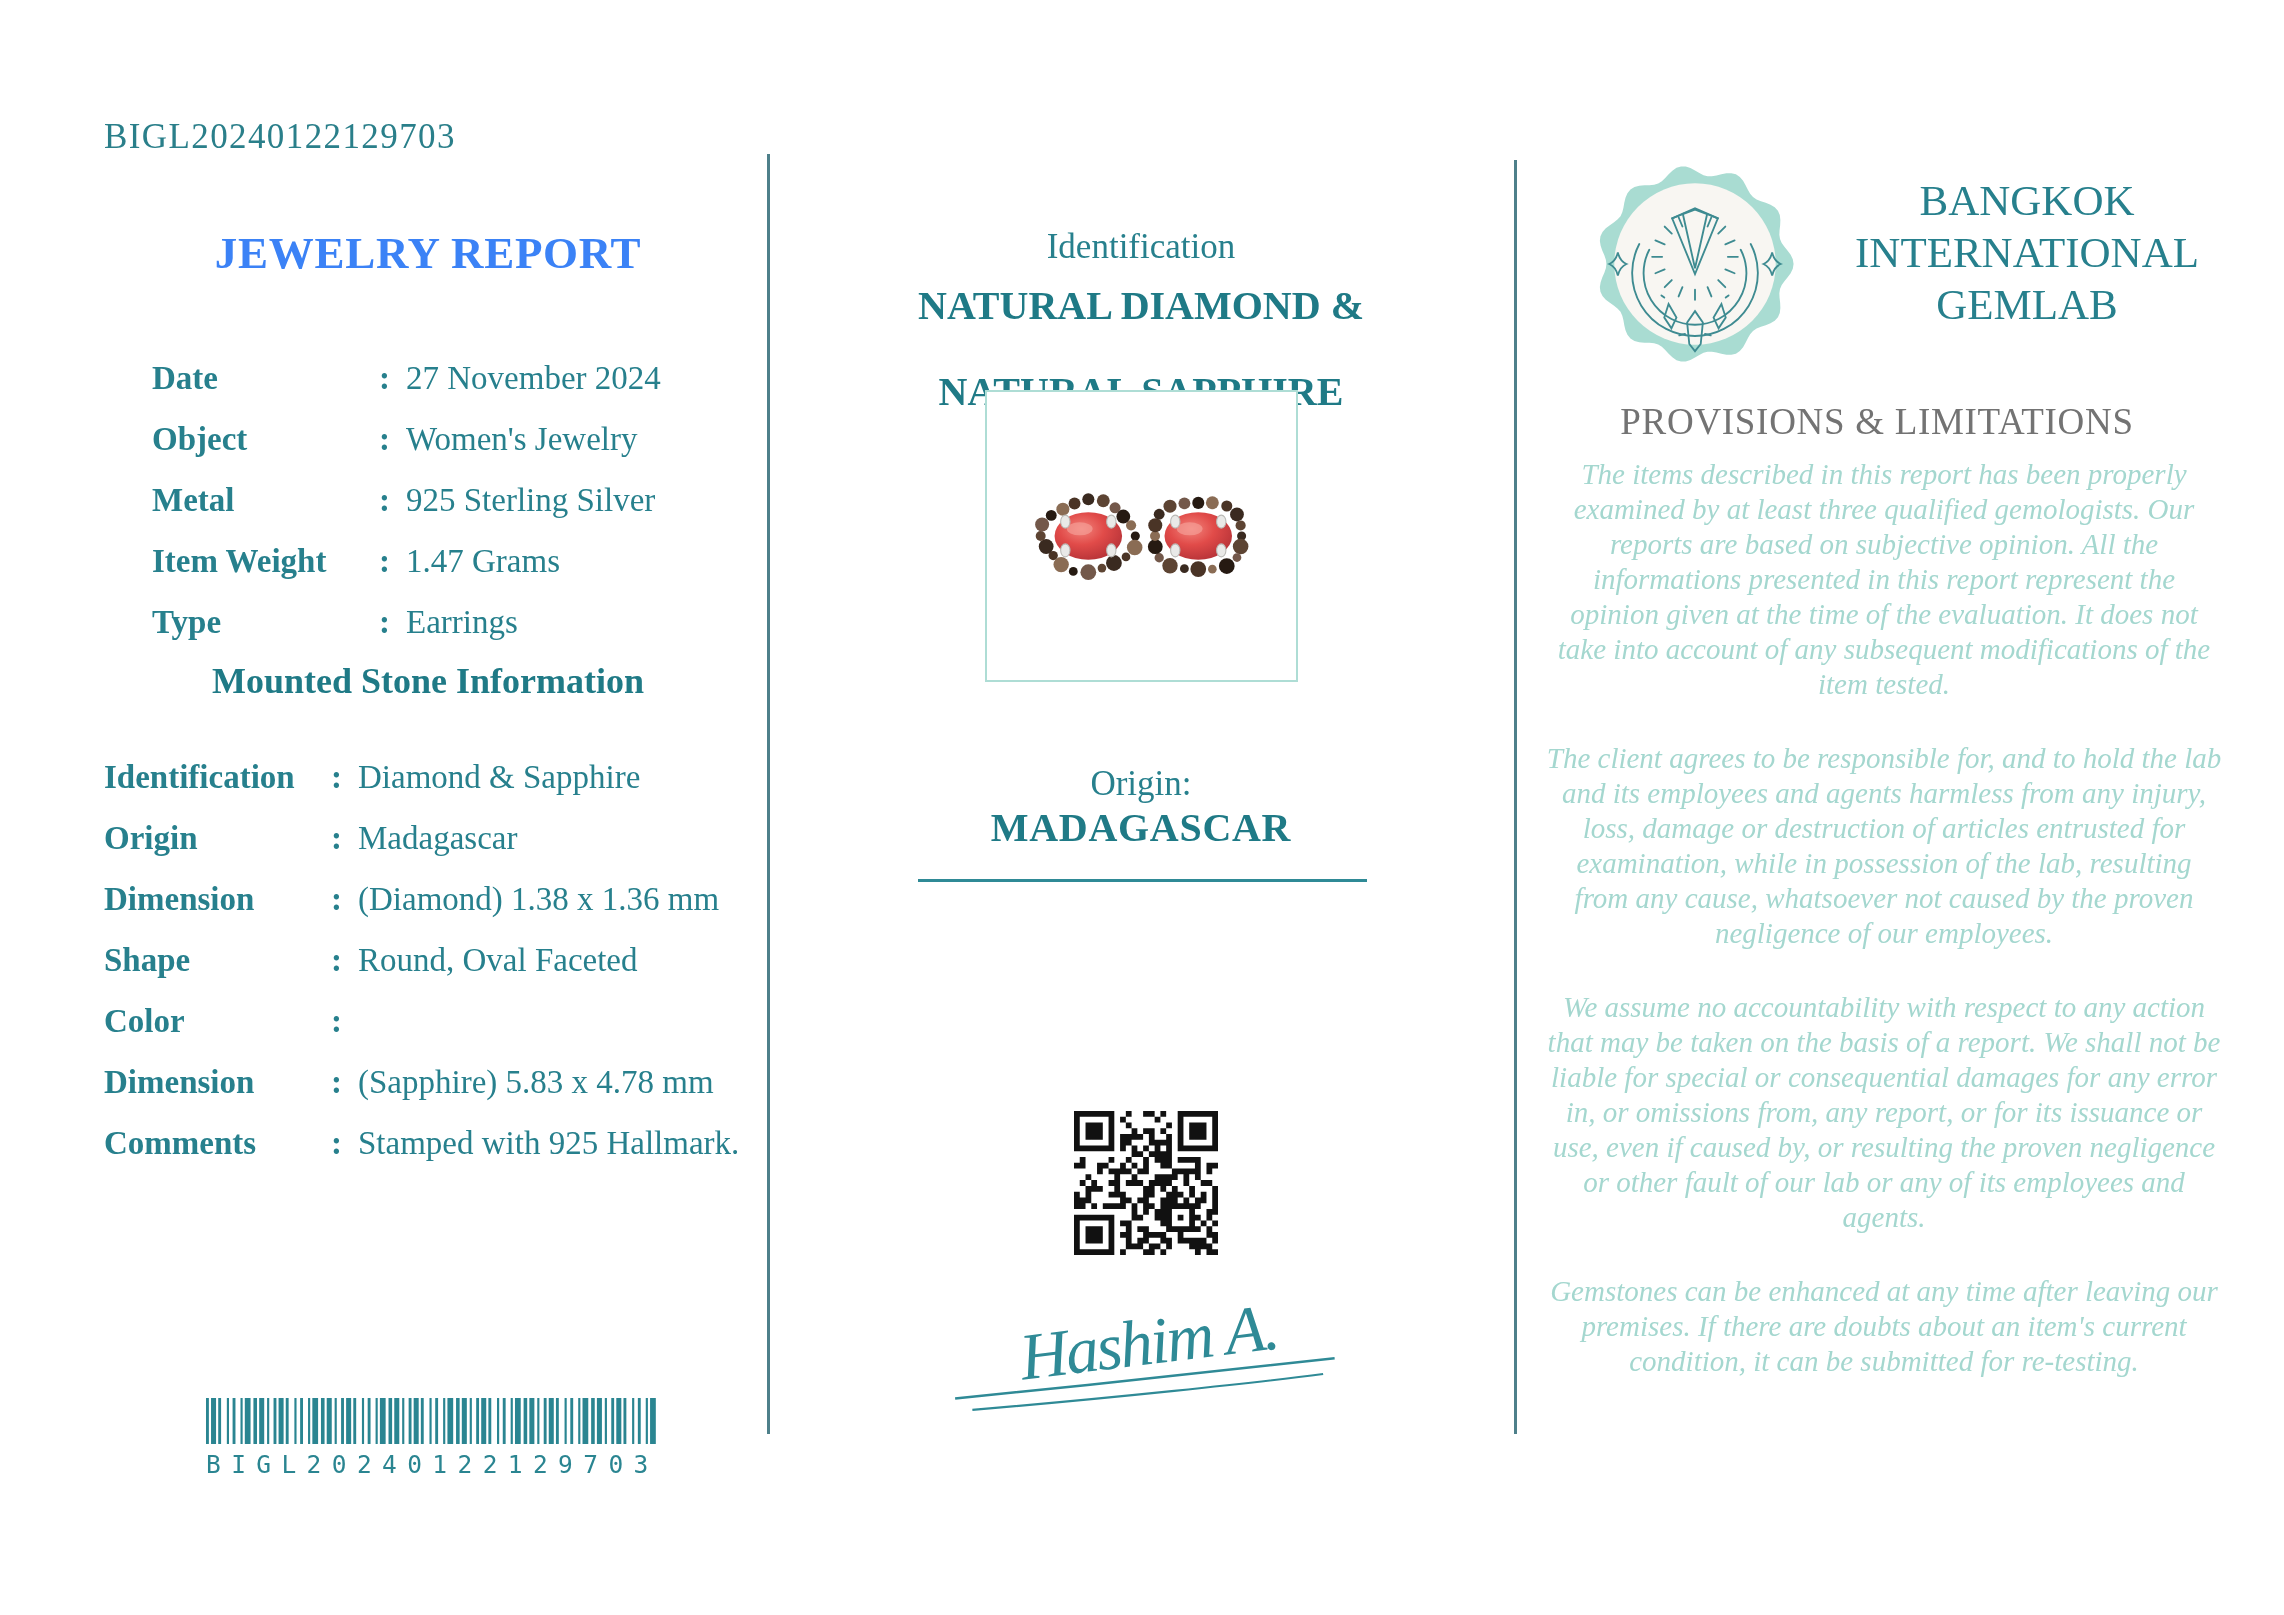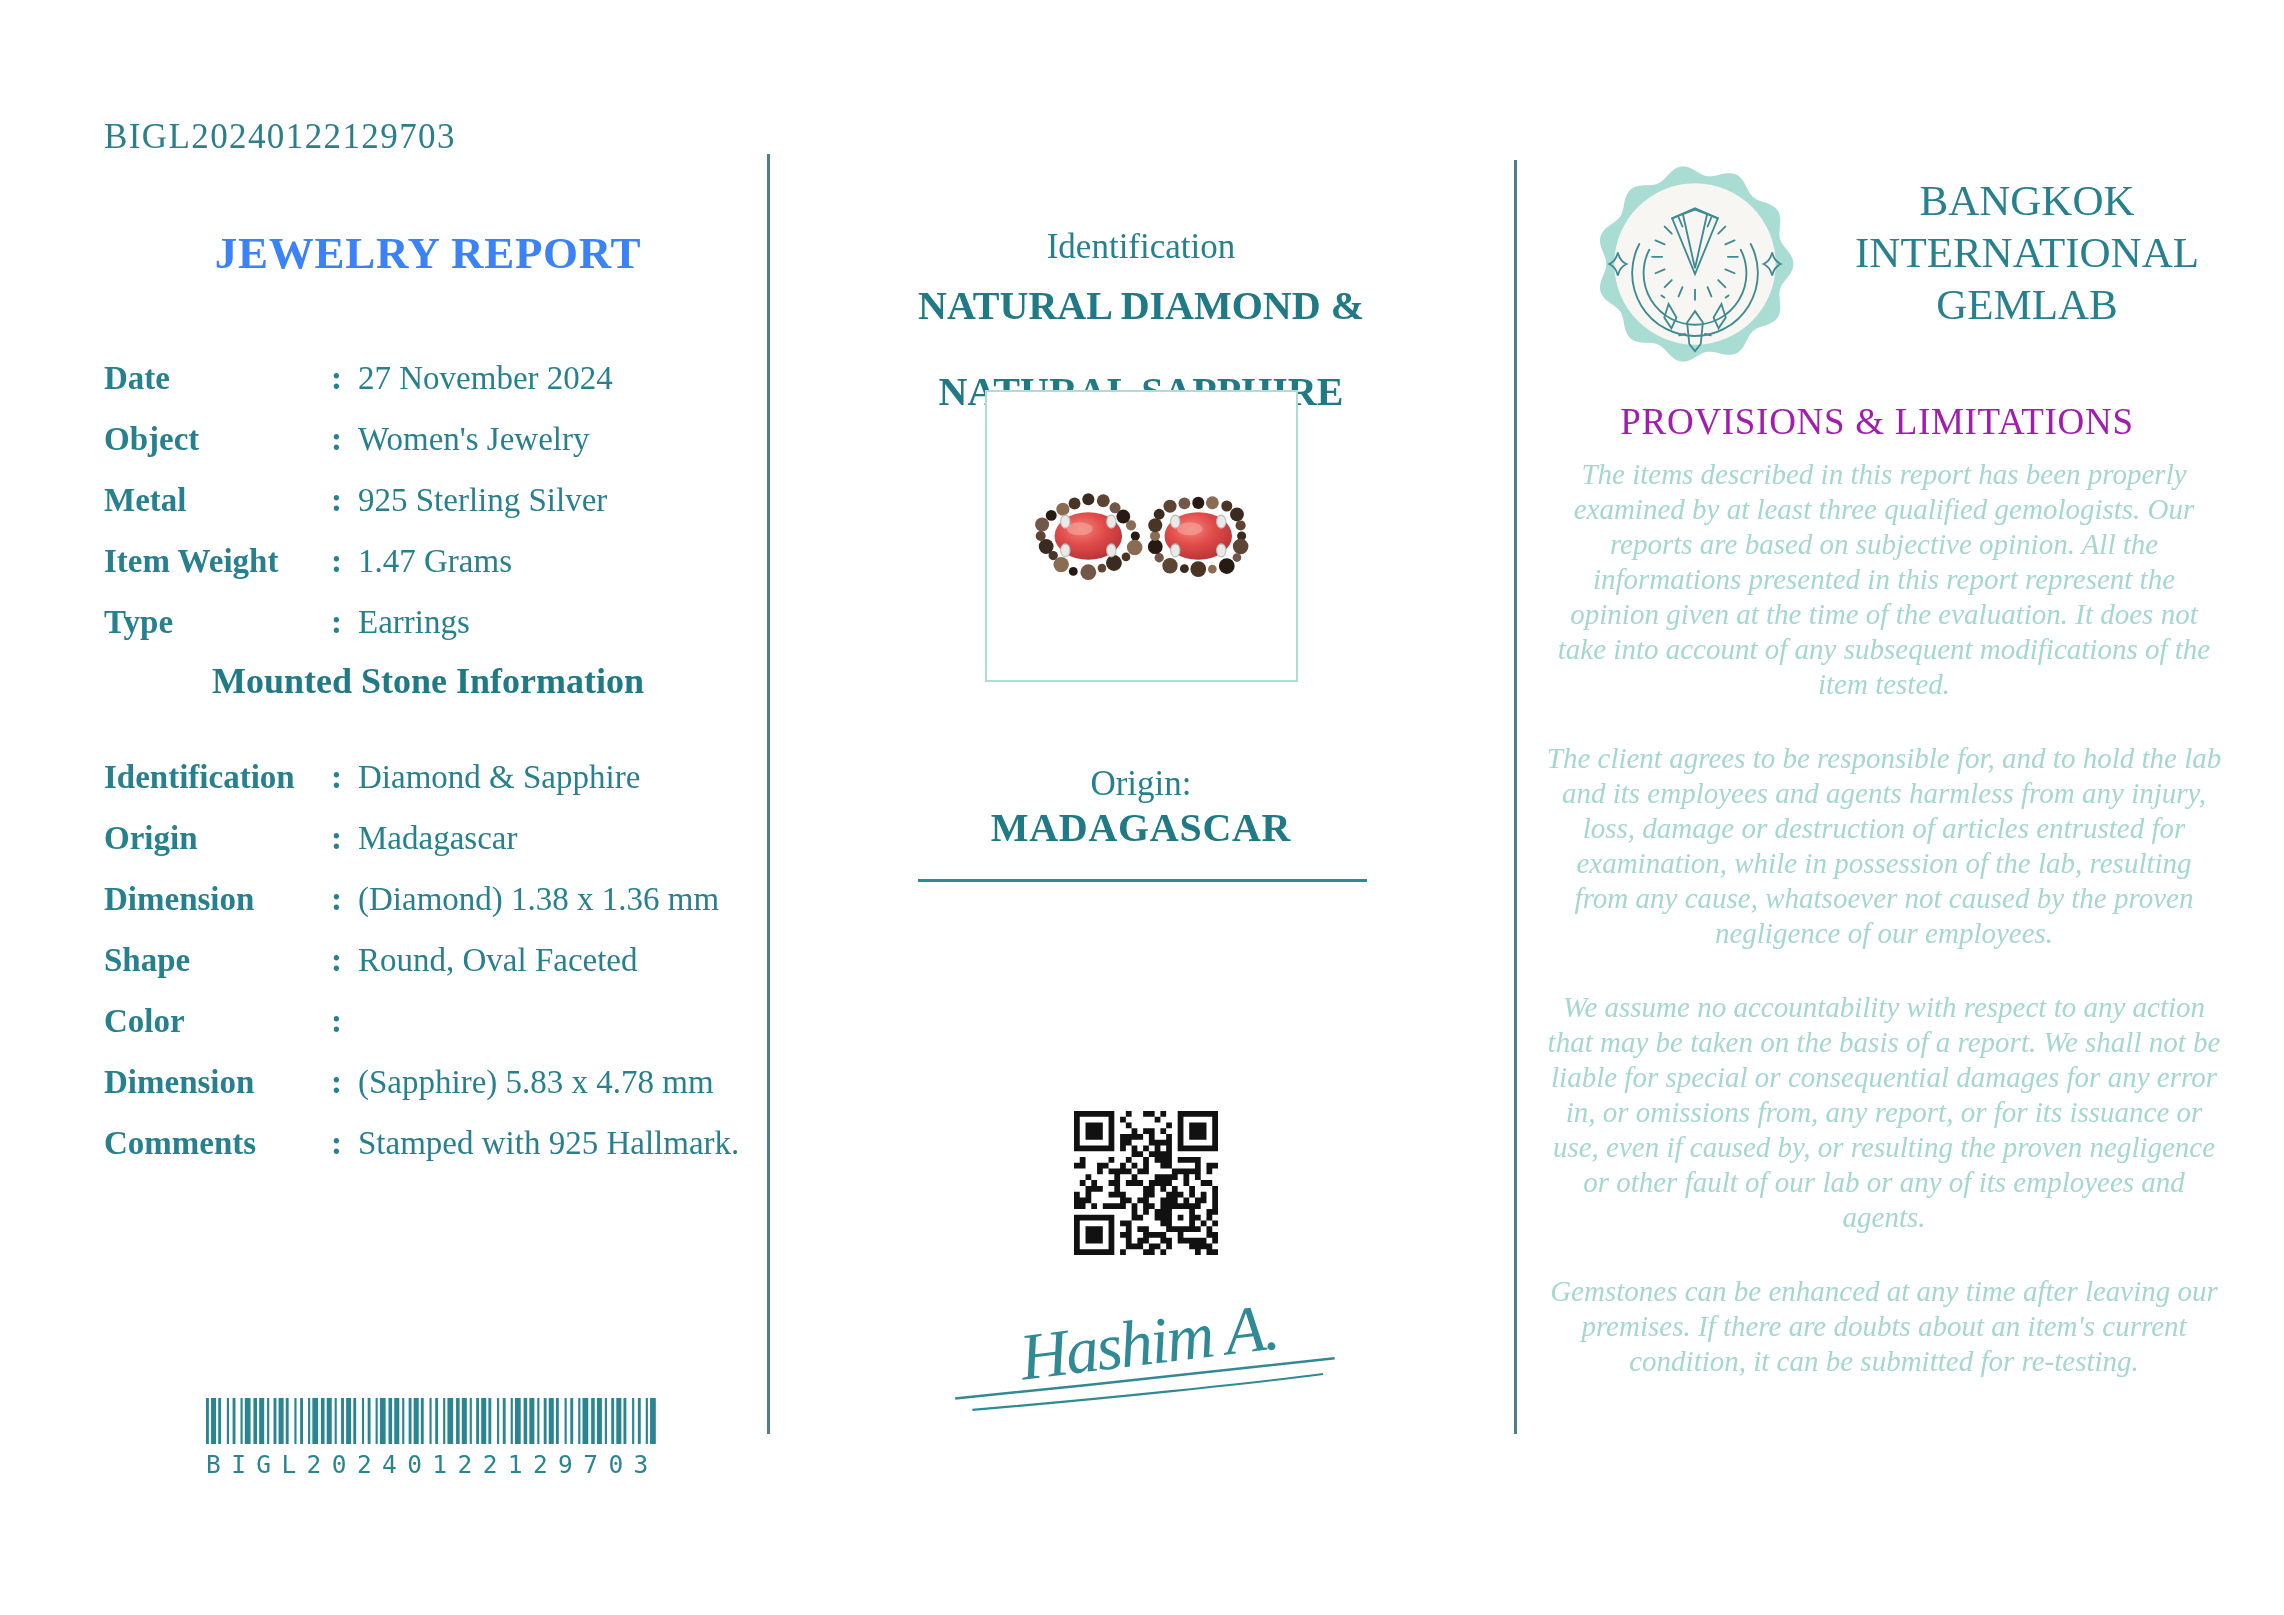--- a/index.html
+++ b/index.html
@@ -5,21 +5,21 @@
   html,body{margin:0;padding:0;background:#ffffff;}
   .page{
     position:relative;width:2284px;height:1609px;background:#ffffff;overflow:hidden;
     font-family:"Liberation Serif","DejaVu Serif",serif;color:#27808d;
   }
   .abs{position:absolute;}
   
   .report-number{left:104px;top:117px;font-size:35px;letter-spacing:1.4px;color:#2a7f8a;}
   .left-title{left:101px;top:227px;width:654px;text-align:center;font-size:45px;font-weight:700;color:#3b82f6;letter-spacing:0.7px;}
   .fields{left:104px;width:669px;}
-  .fields-main{top:358px;}
+  .fields-main{top:358px;margin-left:48px;}
   .fields-stone{top:757px;}
   .frow{display:flex;height:61px;align-items:flex-start;font-size:33px;line-height:40px;}
   .flabel{width:227px;font-weight:700;flex:none;}
   .fcolon{width:27px;flex:none;font-weight:700;}
   .fvalue{flex:1;}
   .stone-title{left:101px;top:660px;width:654px;text-align:center;font-size:36px;font-weight:700;color:#1f7a86;}
   .barcode-wrap{left:206px;top:1398px;width:457px;}
   .barcode-text{margin-top:4.3px;font-family:"DejaVu Sans Mono","Liberation Mono",monospace;font-size:24.5px;letter-spacing:10.4px;white-space:nowrap;color:#2a8591;}
   
   .vdiv{width:2.9px;background:#4e808a;}
@@ -33,21 +33,21 @@
   .photo-box{left:985px;top:390px;width:309px;height:288px;border:2.9px solid #aeddd5;background:#fff;}
   .origin-label{top:764px;font-size:35px;}
   .origin-value{top:804px;font-size:40px;font-weight:700;letter-spacing:0.7px;color:#1f7a86;}
   .origin-rule{left:918px;top:879px;width:449px;height:2.9px;background:#2f8a96;}
   .qr{left:1074px;top:1111px;width:144px;height:144px;}
   .sig{left:935px;top:1279px;width:414px;height:144px;}
   .accredited{top:1415px;font-size:35px;}
   
   .logo{left:1595px;top:164px;width:200px;height:200px;}
   .lab-name{left:1838px;top:175px;width:378px;text-align:center;font-size:43px;line-height:52px;color:#27808d;}
-  .prov-title{left:1532px;top:400px;width:690px;text-align:center;font-size:37px;color:#a21caf;letter-spacing:0.7px;}
+  .prov-title{left:1532px;top:400px;width:690px;text-align:center;font-size:37px;color:#737373;letter-spacing:0.7px;}
   .prov-body{left:1546px;top:457px;width:676px;text-align:center;}
   .prov-body p{margin:0 0 39px 0;font-size:29px;line-height:35px;font-style:italic;color:#a4d7cf;}
 </style>
 </head>
 <body>
 
 <div class="page">
 
   <div class="abs report-number">BIGL20240122129703</div>
   <div class="abs left-title">JEWELRY REPORT</div>

